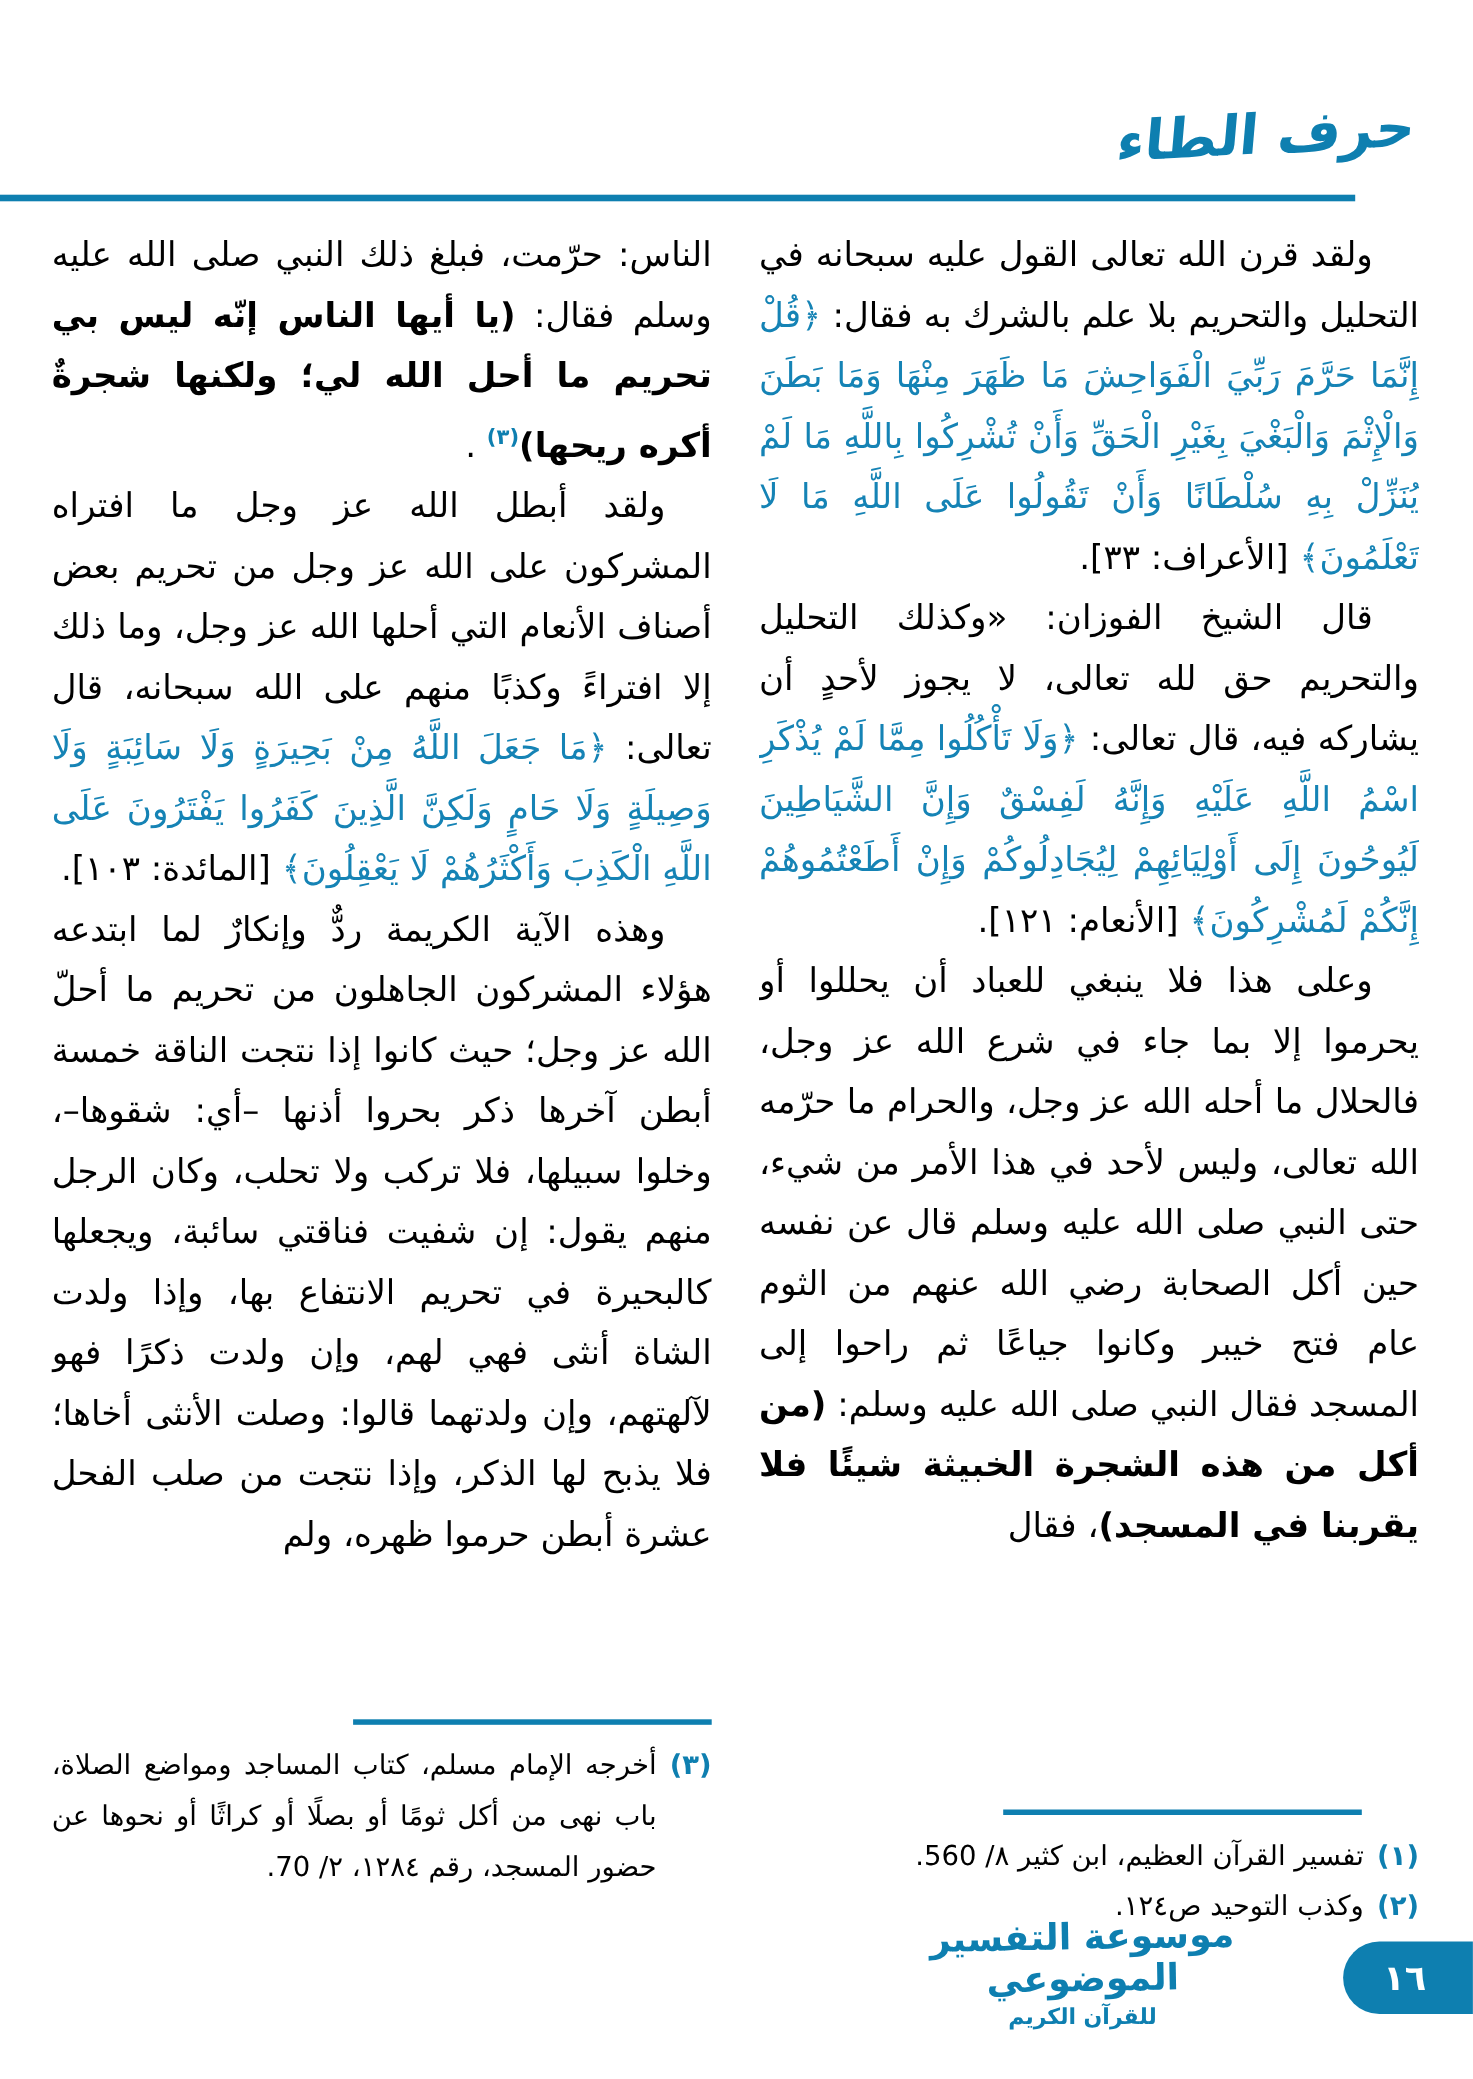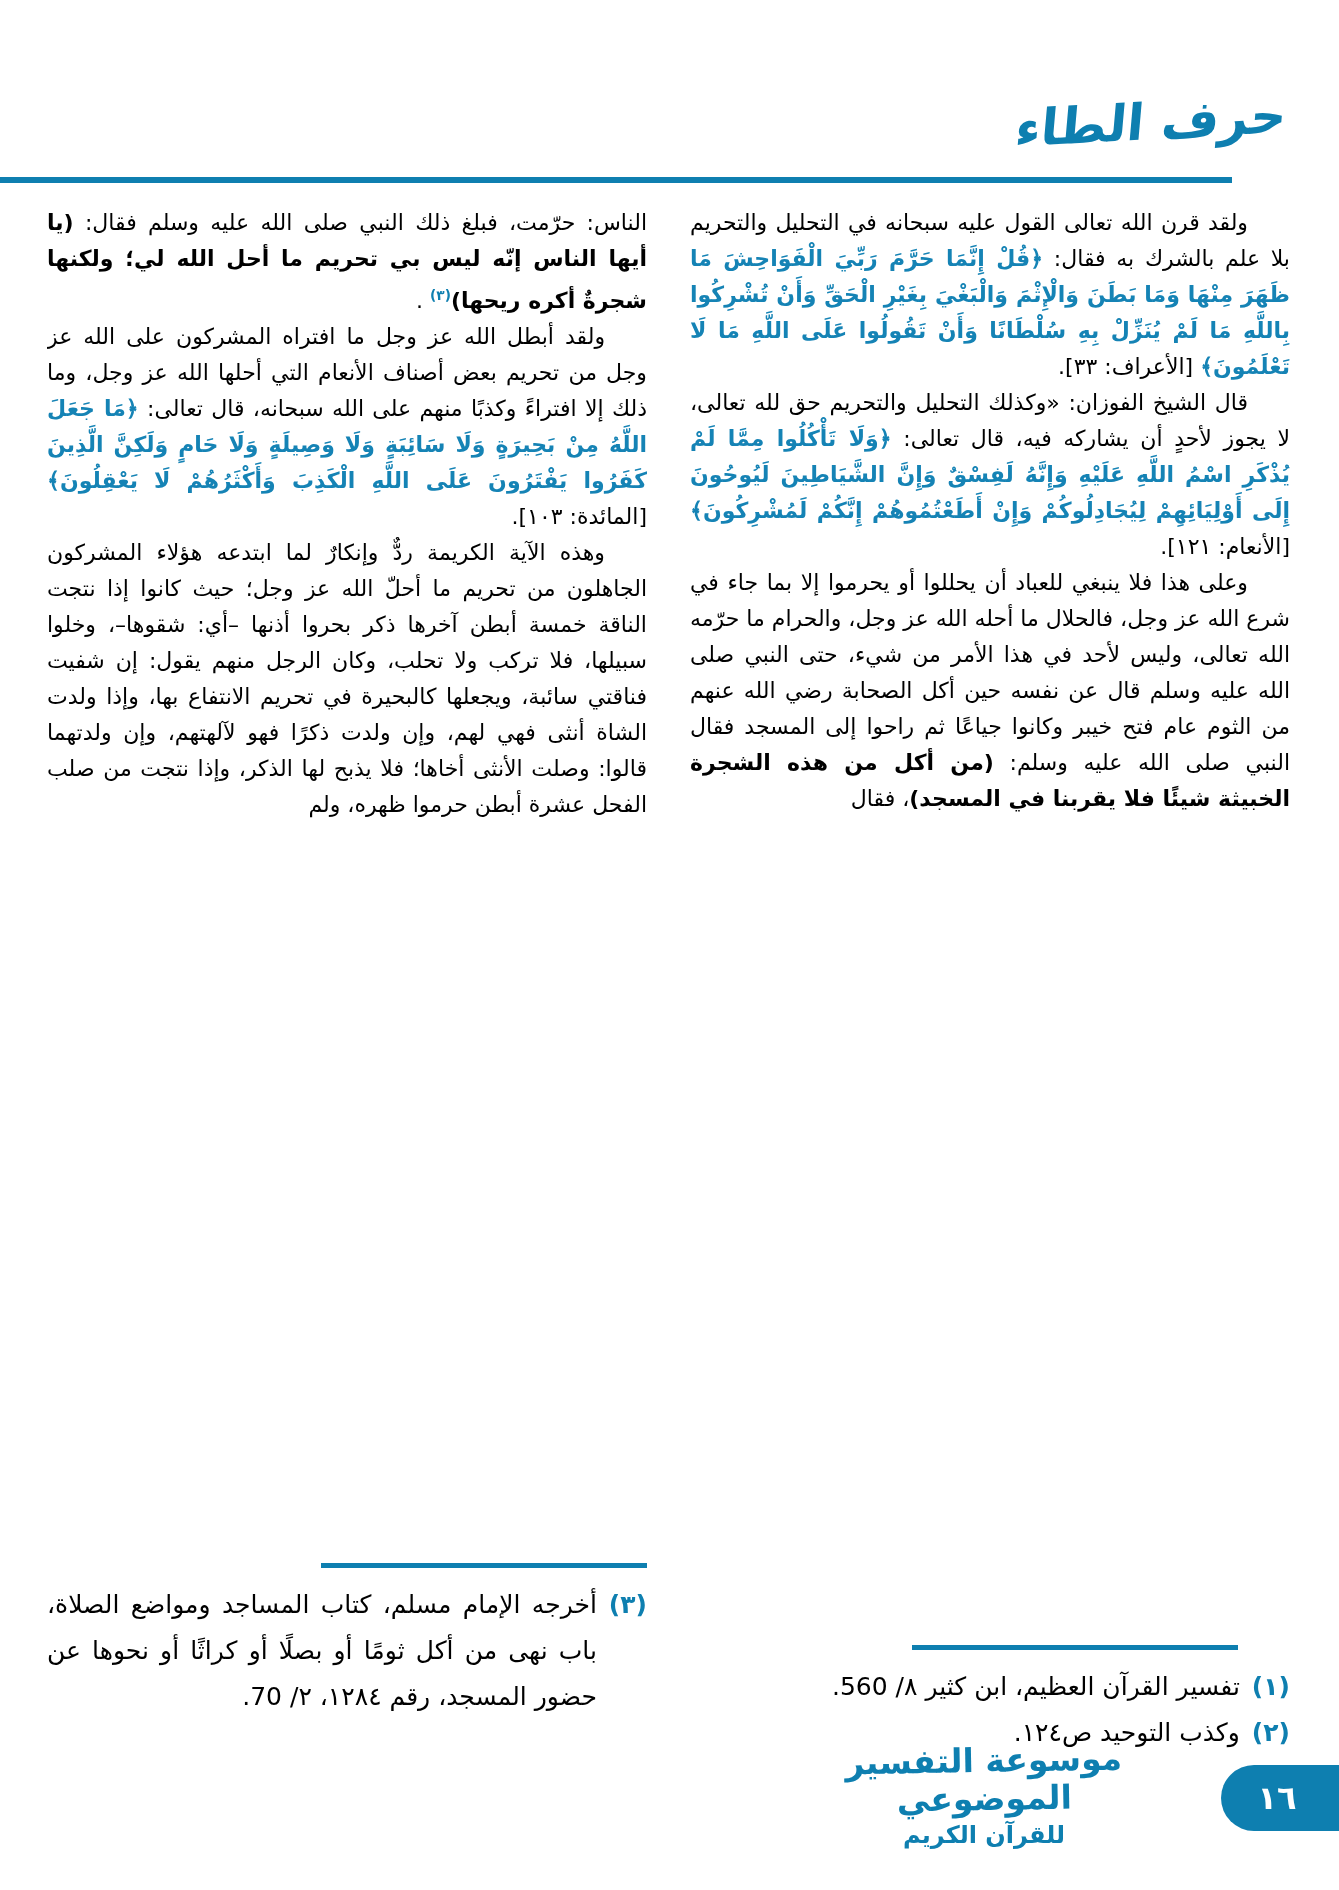--- a/index.html
+++ b/index.html
@@ -38,33 +38,33 @@
     width:1232px;
     height:6px;
     background:var(--accent);
   }
   
   .col{
     position:absolute;
     top:205px;
     width:600px;
     overflow:hidden;
-    font-size:22px;
-    line-height:36px;
+    font-size:31px;
+    line-height:55px;
     text-align:justify;
     color:#000;
   }
   .col-right{ right:49px; height:1438px; }
   .col-left { left:47px;  height:1358px; }
   .para{ margin:0; }
   .para.indent{ text-indent:42px; }
   .body{ color:#000; }
   .quran{
     color:var(--quran);
-    font-weight:bold;
+    font-weight:normal;
   }
   .hadith{ font-weight:bold; }
   .fn-marker-inline, .fnmark{
     color:var(--accent);
     font-weight:bold;
     font-size:0.62em;
     vertical-align:super;
   }
   
   .footnotes{
@@ -104,21 +104,21 @@
     text-align:center;
     color:var(--accent);
     line-height:1.15;
   }
   .seal-line1{
     font-size:33px;
     font-weight:bold;
     transform:rotate(-1deg);
   }
   .seal-line2{
-    font-size:24px;
+    font-size:20px;
     font-weight:bold;
     margin-top:4px;
   }
   .page-number-pill{
     position:absolute;
     top:1765px;
     right:0;
     width:118px;
     height:66px;
     background:var(--accent);

